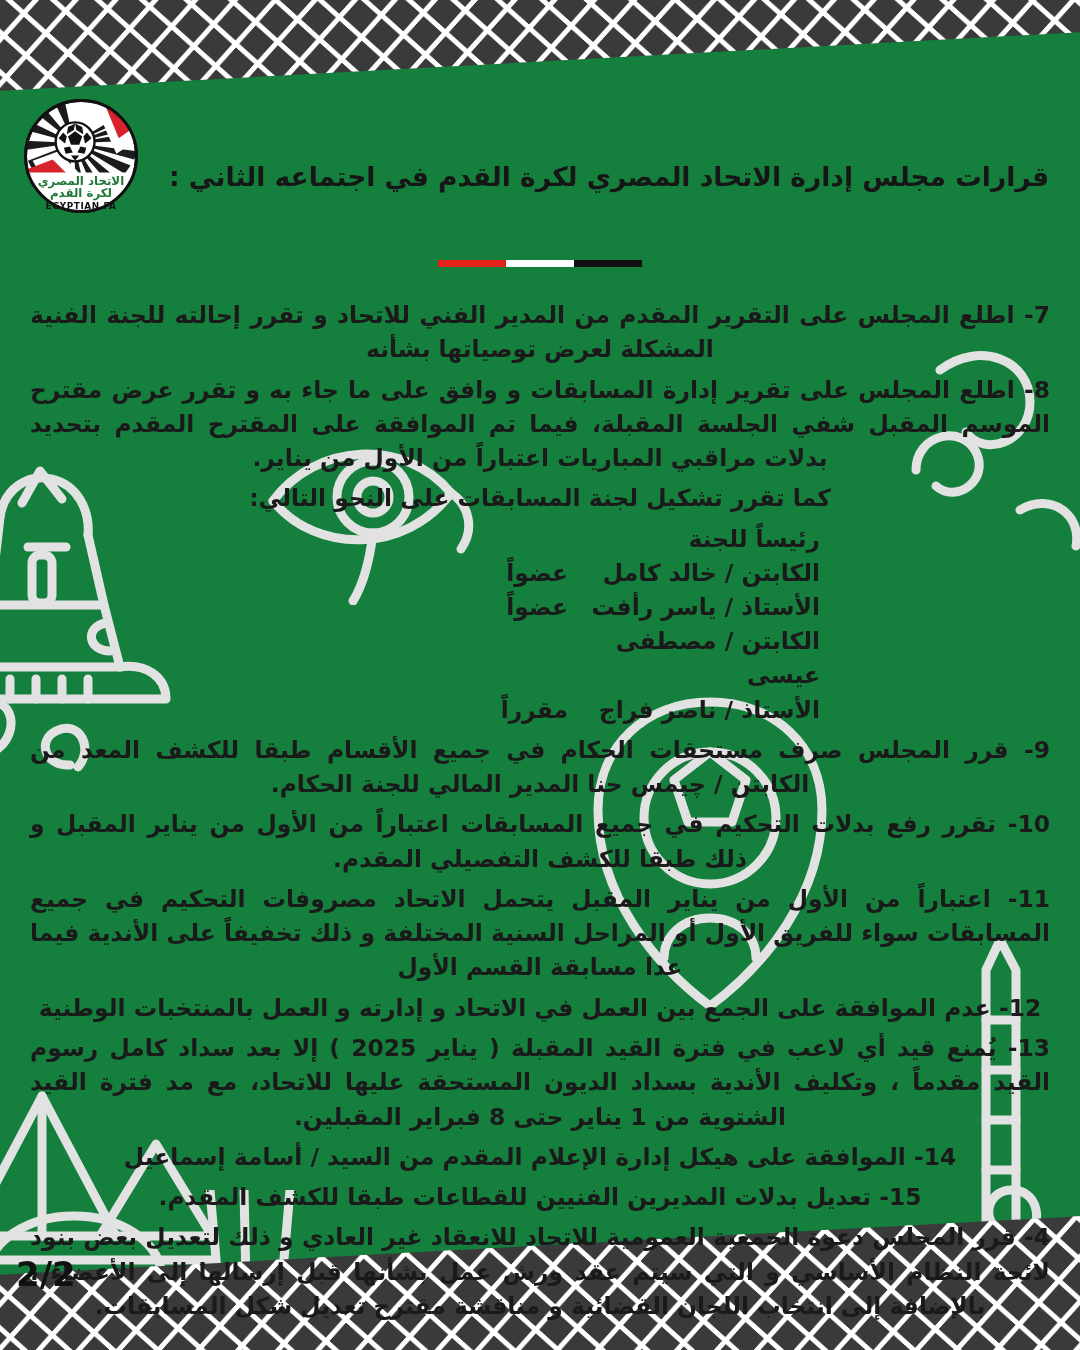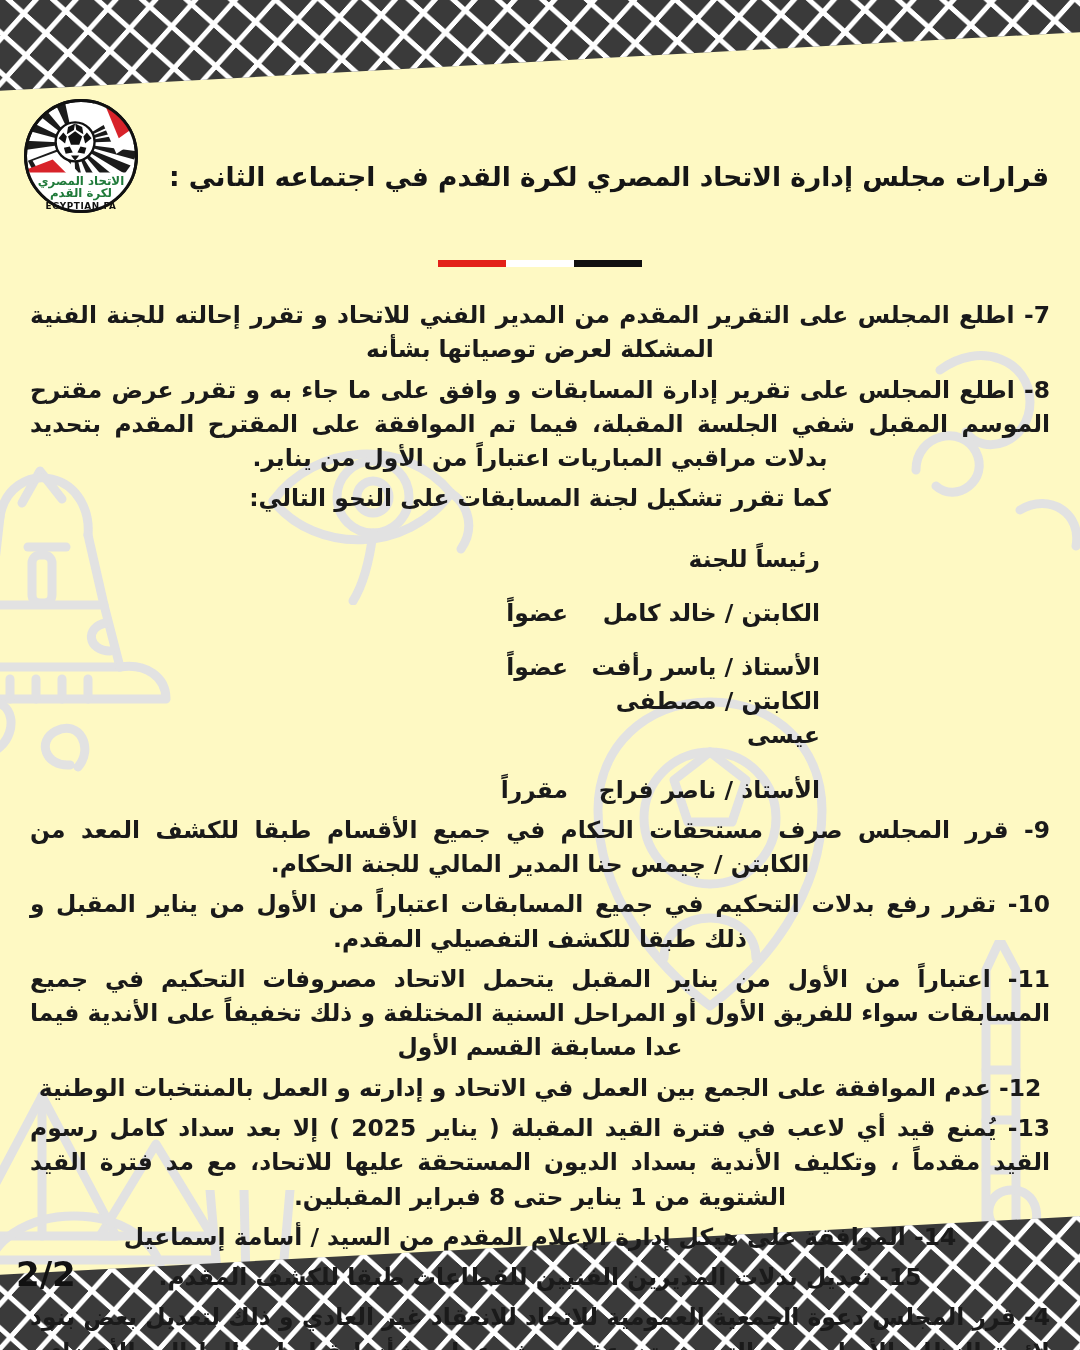--- a/index.html
+++ b/index.html
@@ -9,21 +9,21 @@
     font-family:"DejaVu Sans","Liberation Sans",sans-serif;
     background:#f0f0f0;
     overflow:hidden;
     position:relative;
   }
 
   
   #page{
     position:relative;
     width:1080px;height:1350px;
-    background:#fef9c3;
+    background:#15803d;
     overflow:hidden;
   }
 
   
   .banner{
     position:absolute;
     left:-60px;
     width:1200px;
     background-color:#3a3a3a;
     background-image:
@@ -120,21 +120,21 @@
     width:560px;
   }
   .roster .row{
     display:flex;
     justify-content:flex-start;
     align-items:baseline;
     gap:12px;
     line-height:1.46;
   }
   .roster .nm{ width:240px; text-align:right; flex:none;}
-  .roster .rl{ flex:1; text-align:right;margin-top:20px;}
+  .roster .rl{ flex:1; text-align:right;}
 
   #page-num{
     position:absolute;
     left:16px;bottom:56px;
     font-size:34px;
     font-weight:700;
     color:#111;
     z-index:12;
     direction:ltr;
   }

